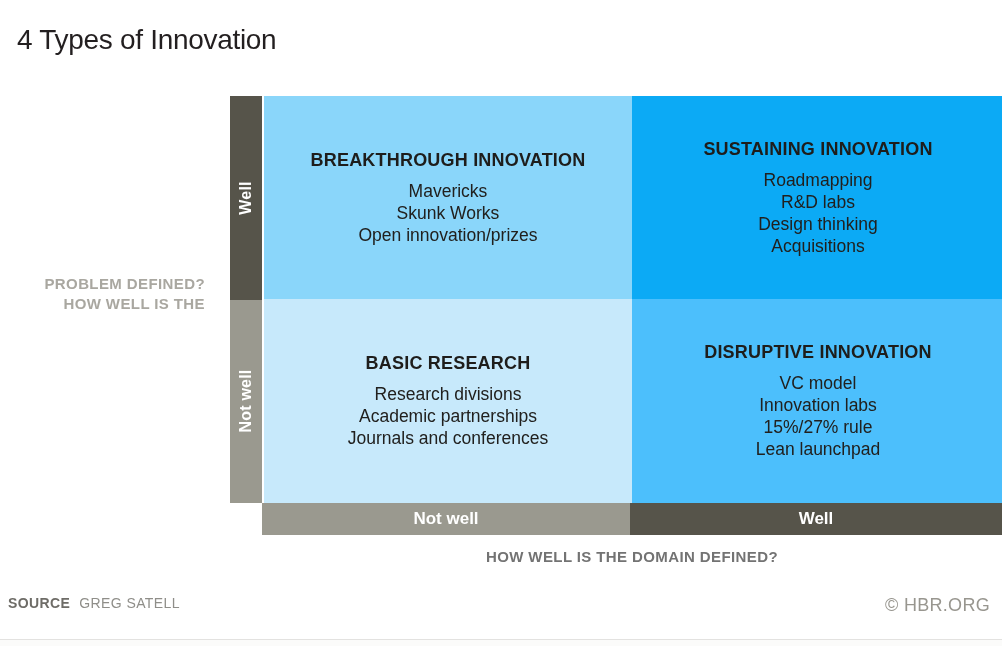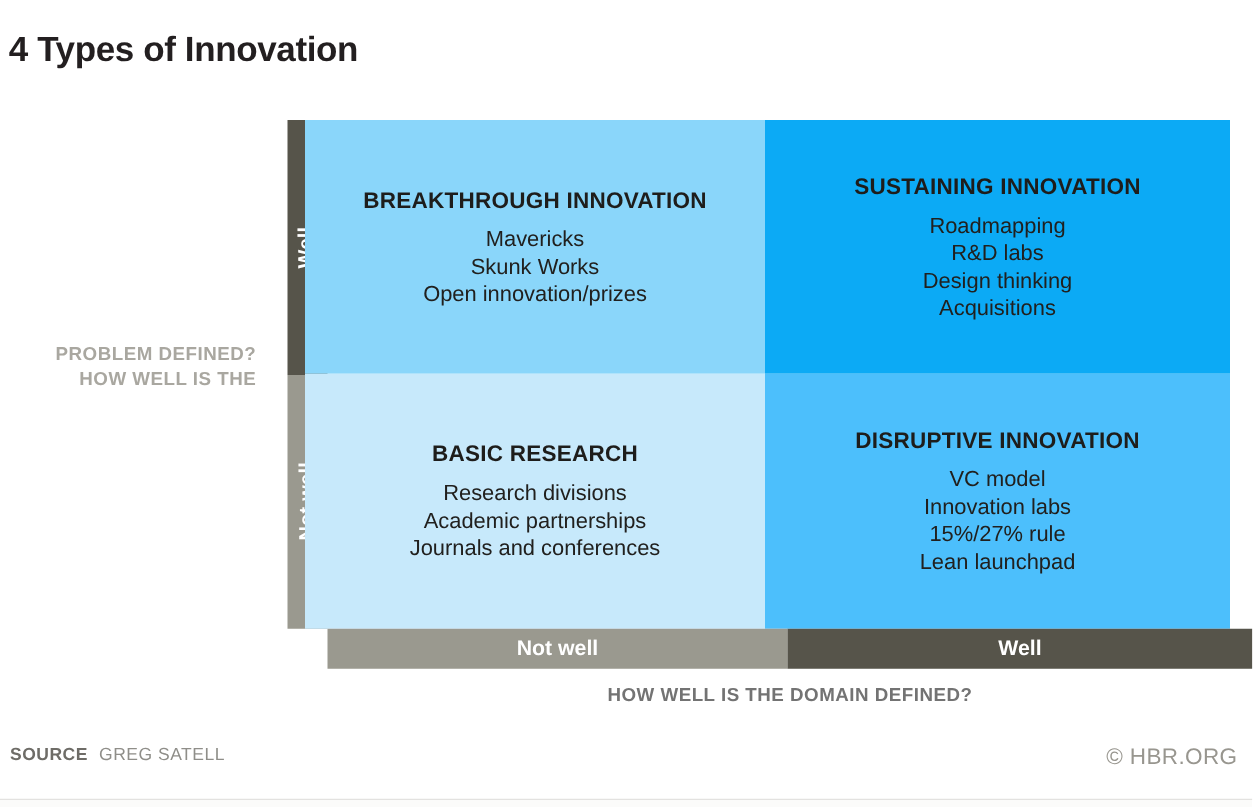--- a/index.html
+++ b/index.html
@@ -12,24 +12,24 @@
     position: relative;
     width: 1002px;
     height: 646px;
     background: #ffffff;
     overflow: hidden;
   }
 
   
   .title {
     position: absolute;
-    left: 7px;
+    left: 17px;
     top: 24px;
     font-size: 28px;
-    font-weight: 700;
+    font-weight: 400;
     letter-spacing: -0.3px;
     color: #231f20;
   }
 
   
   .y-bar {
     position: absolute;
     left: 230px;
     top: 96px;
     width: 32px;
@@ -49,21 +49,21 @@
     font-weight: bold;
     font-size: 16px;
     letter-spacing: 0.2px;
     white-space: nowrap;
     transform: rotate(-90deg);
   }
 
   
   .grid {
     position: absolute;
-    left: 244px;
+    left: 264px;
     top: 96px;
     width: 640px;
     height: 407px;
     display: grid;
     grid-template-columns: 368px 372px;
     grid-template-rows: 203px 204px;
   }
   .quad {
     display: flex;
     flex-direction: column;

